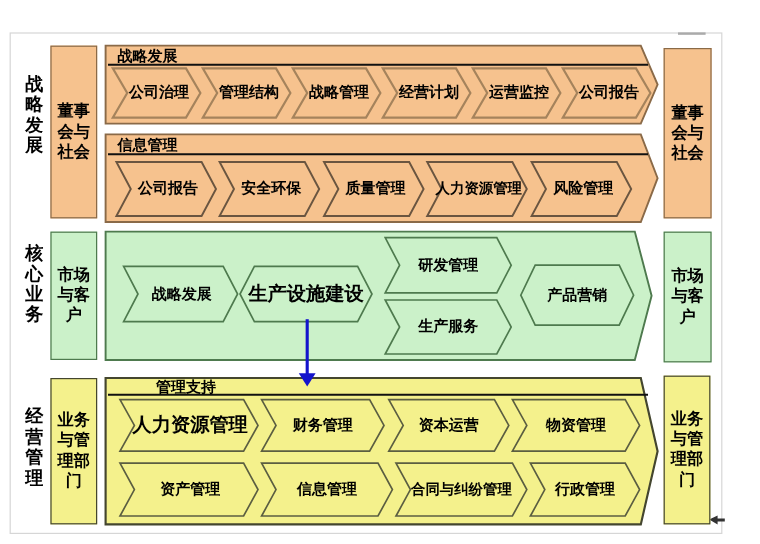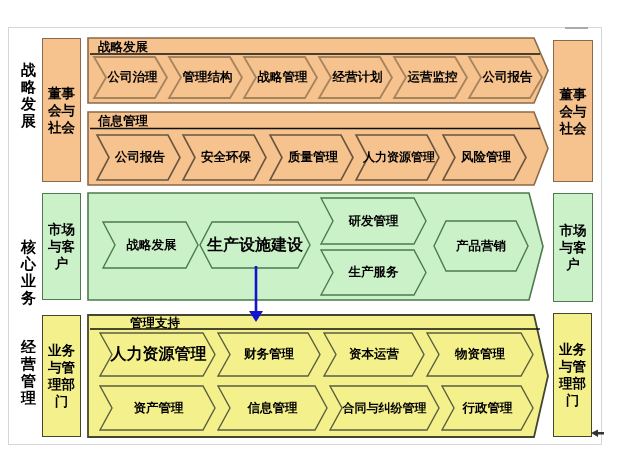--- a/index.html
+++ b/index.html
@@ -96,21 +96,21 @@
 
   <polygon class="y-arrow" points="100,386 203,386 215,408 203,430 100,430 112,408"></polygon>
   <polygon class="y-arrow" points="218,386 315,386 327,408 315,430 218,430 230,408"></polygon>
   <polygon class="y-arrow" points="330,386 427,386 439,408 427,430 330,430 342,408"></polygon>
   <polygon class="y-arrow" points="442,386 521,386 533,408 521,430 442,430 454,408"></polygon>
 
   <polygon fill="#333" points="591,433 598,429.5 598,432 604,432 604,434.5 598,434.5 598,437"></polygon>
 </svg>
 
 <div class="abs vlabel" style="left:20px;top:62px;">战略发展</div>
-<div class="abs vlabel" style="left:20px;top:203px;margin-top:36px;">核心业务</div>
+<div class="abs vlabel" style="left:20px;top:203px;">核心业务</div>
 <div class="abs vlabel" style="left:20px;top:339px;">经营管理</div>
 
 <div class="abs side-box side-orange" style="left:42px;top:38px;width:39px;height:144px;">董事会与社会</div>
 <div class="abs side-box side-green" style="left:42px;top:193px;width:39px;height:107px;">市场与客户</div>
 <div class="abs side-box side-yellow" style="left:42px;top:315px;width:39px;height:122px;">业务与管理部门</div>
 
 <div class="abs side-box side-orange" style="left:553px;top:40px;width:40px;height:142px;">董事会与社会</div>
 <div class="abs side-box side-green" style="left:553px;top:193px;width:40px;height:109px;">市场与客户</div>
 <div class="abs side-box side-yellow" style="left:553px;top:313px;width:39px;height:124px;">业务与管理部门</div>
 

